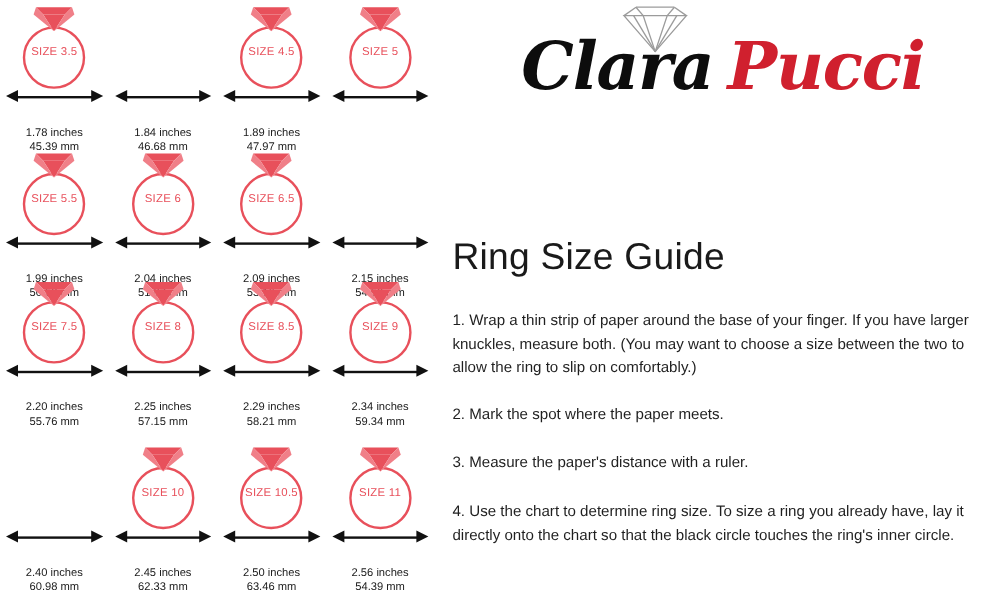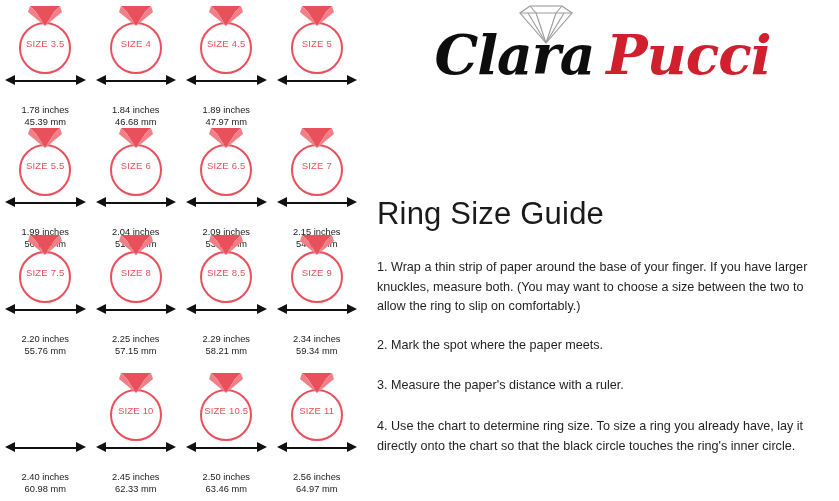--- a/index.html
+++ b/index.html
@@ -198,32 +198,20 @@
           <div class="arrow-head left"></div>
           <div class="arrow-line"></div>
           <div class="arrow-head right"></div>
         </div>
         <div class="measure">
           <div>1.78 inches</div>
           <div>45.39 mm</div>
         </div>
       </div>
       <div class="cell">
-        <div class="ring">
-          <div class="ring-band"></div>
-          <div class="gem">
-            <svg viewBox="0 0 36 24" width="36" height="24" aria-hidden="true">
-              <polygon points="3,2 33,2 27,8 9,8" fill="#e8505b"></polygon>
-              <polygon points="9,8 27,8 18,22" fill="#e8505b"></polygon>
-              <polygon points="3,2 9,8 18,22 1,8" fill="#f07f88"></polygon>
-              <polygon points="33,2 27,8 18,22 35,8" fill="#f07f88"></polygon>
-            </svg>
-          </div>
-          <div class="size-label">SIZE 4</div>
-        </div>
         <div class="arrow-wrap">
           <div class="arrow-head left"></div>
           <div class="arrow-line"></div>
           <div class="arrow-head right"></div>
         </div>
         <div class="measure">
           <div>1.84 inches</div>
           <div>46.68 mm</div>
         </div>
       </div>
@@ -335,32 +323,20 @@
           <div class="arrow-head left"></div>
           <div class="arrow-line"></div>
           <div class="arrow-head right"></div>
         </div>
         <div class="measure">
           <div>2.09 inches</div>
           <div>53.16 mm</div>
         </div>
       </div>
       <div class="cell">
-        <div class="ring">
-          <div class="ring-band"></div>
-          <div class="gem">
-            <svg viewBox="0 0 36 24" width="36" height="24" aria-hidden="true">
-              <polygon points="3,2 33,2 27,8 9,8" fill="#e8505b"></polygon>
-              <polygon points="9,8 27,8 18,22" fill="#e8505b"></polygon>
-              <polygon points="3,2 9,8 18,22 1,8" fill="#f07f88"></polygon>
-              <polygon points="33,2 27,8 18,22 35,8" fill="#f07f88"></polygon>
-            </svg>
-          </div>
-          <div class="size-label">SIZE 7</div>
-        </div>
         <div class="arrow-wrap">
           <div class="arrow-head left"></div>
           <div class="arrow-line"></div>
           <div class="arrow-head right"></div>
         </div>
         <div class="measure">
           <div>2.15 inches</div>
           <div>54.50 mm</div>
         </div>
       </div>
@@ -532,21 +508,21 @@
           </div>
           <div class="size-label">SIZE 11</div>
         </div>
         <div class="arrow-wrap">
           <div class="arrow-head left"></div>
           <div class="arrow-line"></div>
           <div class="arrow-head right"></div>
         </div>
         <div class="measure">
           <div>2.56 inches</div>
-          <div>64.97 mm</div>
+          <div>54.39 mm</div>
         </div>
       </div>
     </div>
 
   </div>
 
   <div id="right">
 
     <div id="guide-title">Ring Size Guide</div>
 

